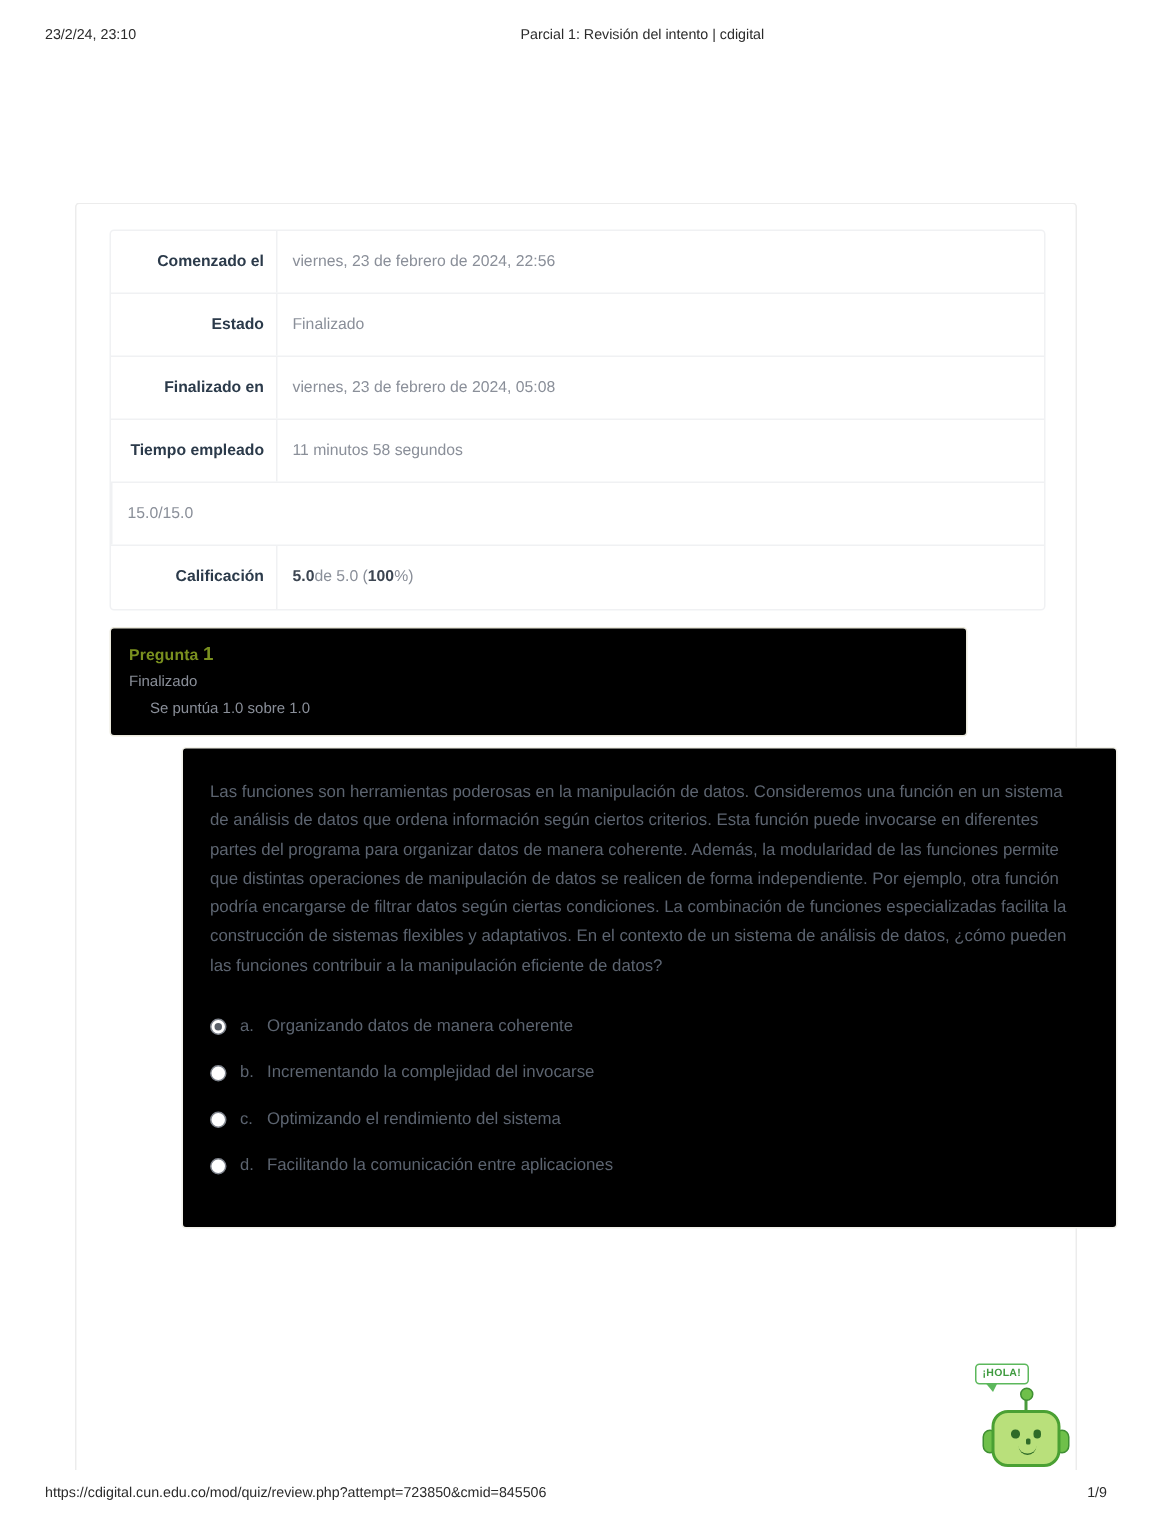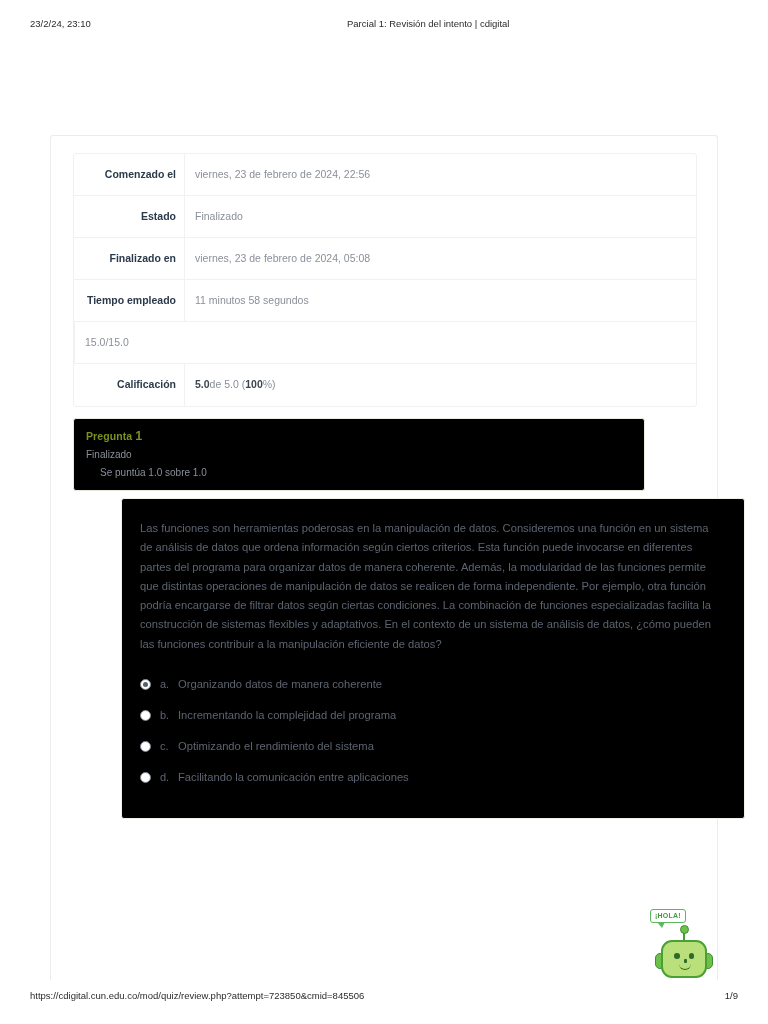--- a/index.html
+++ b/index.html
@@ -350,21 +350,21 @@
 
         <div class="answer checked">
           <span class="radio"></span>
           <span class="ans-letter">a.</span>
           <span class="ans-text">Organizando datos de manera coherente</span>
         </div>
 
         <div class="answer">
           <span class="radio"></span>
           <span class="ans-letter">b.</span>
-          <span class="ans-text">Incrementando la complejidad del programa</span>
+          <span class="ans-text">Incrementando la complejidad del invocarse</span>
         </div>
 
         <div class="answer">
           <span class="radio"></span>
           <span class="ans-letter">c.</span>
           <span class="ans-text">Optimizando el rendimiento del sistema</span>
         </div>
 
         <div class="answer">
           <span class="radio"></span>

